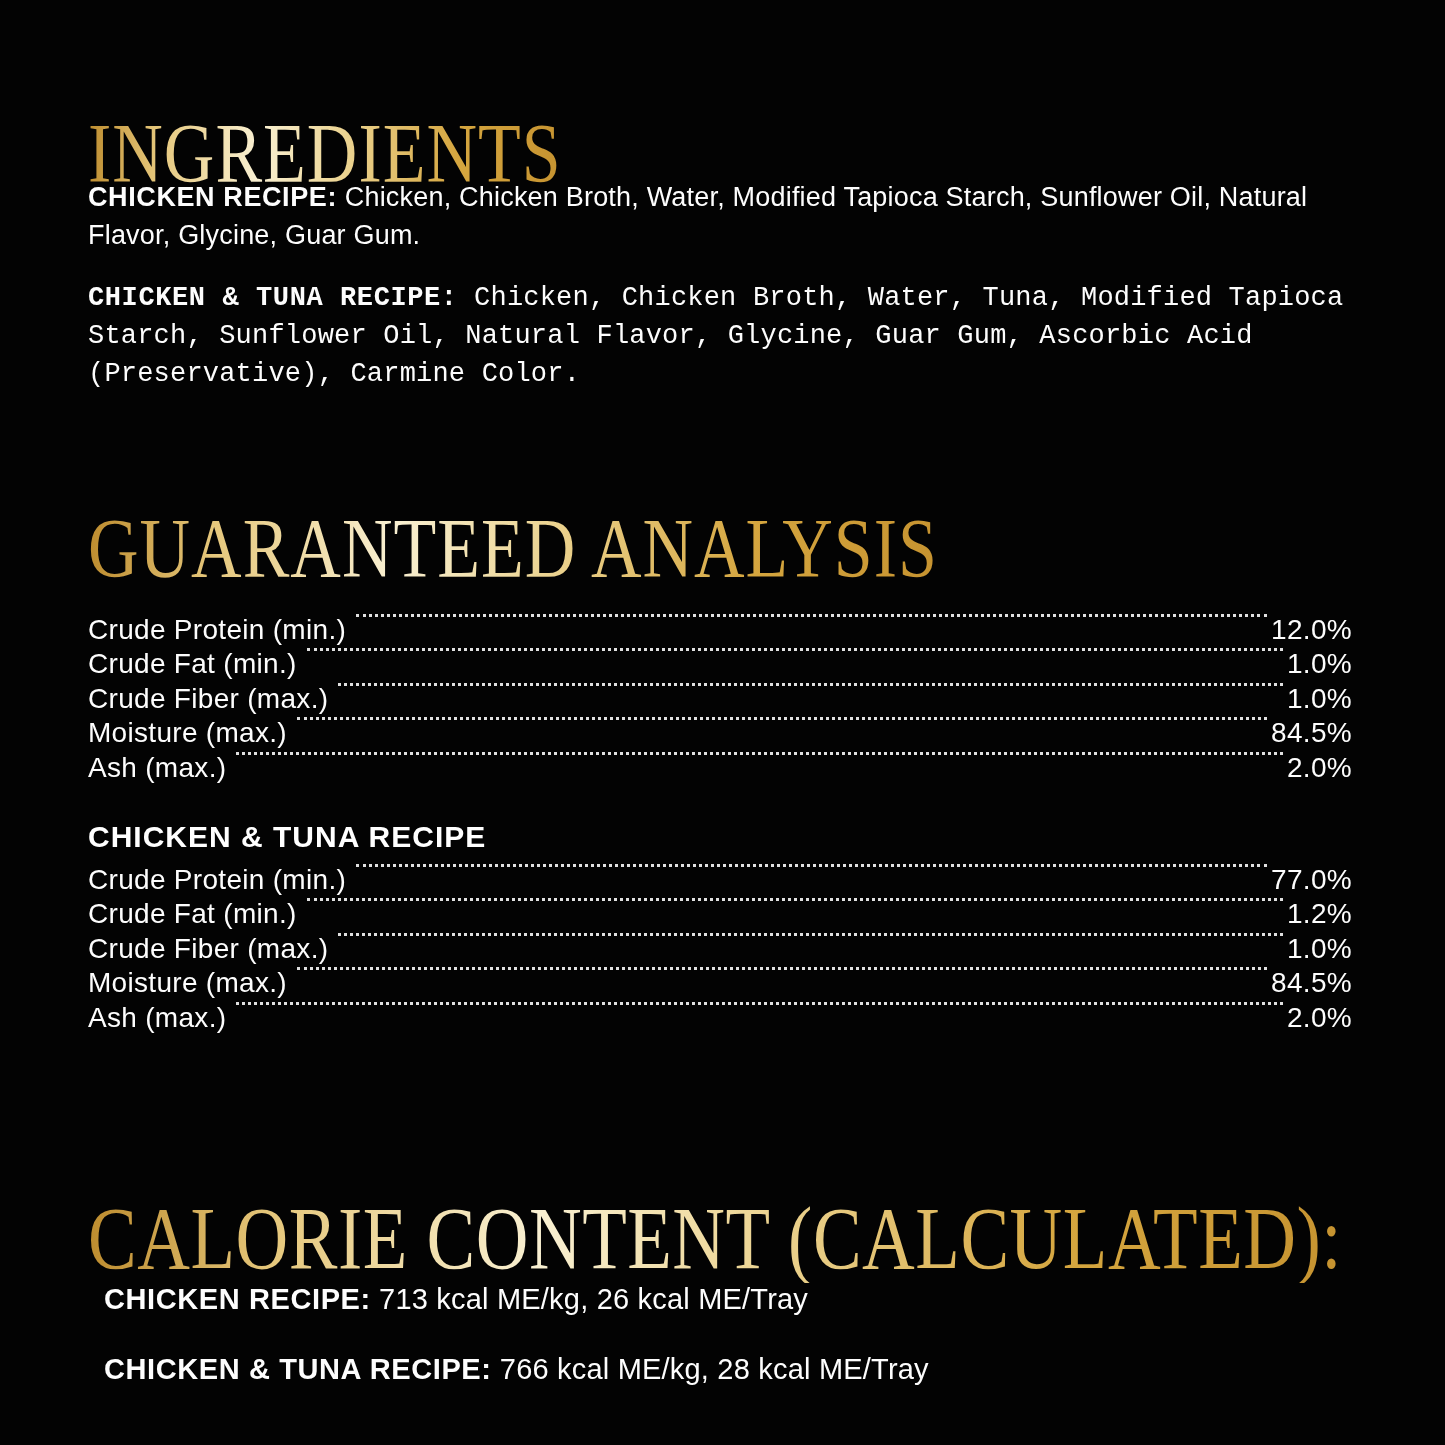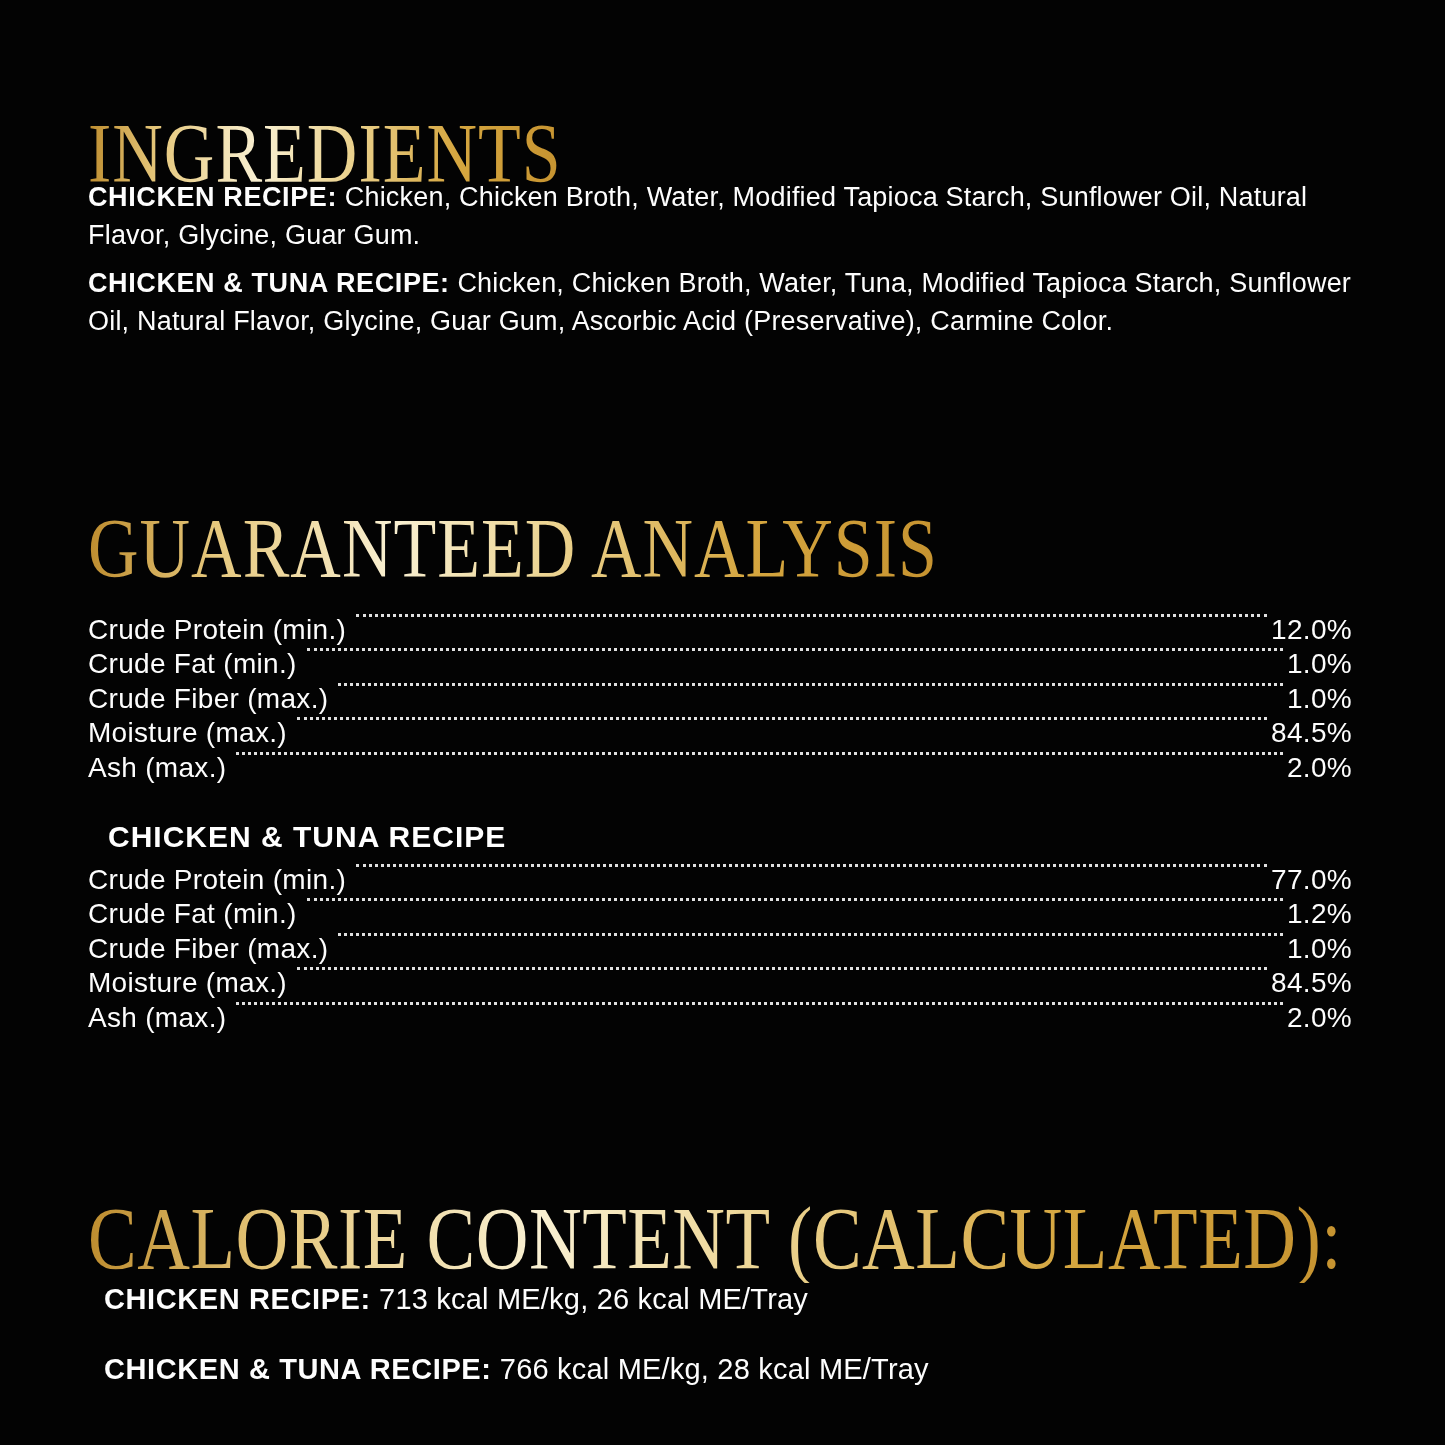--- a/index.html
+++ b/index.html
@@ -41,39 +41,39 @@
     position:absolute;
     left:88px;
     width:1272px;
     margin:0;
     font-size:27px;
     line-height:38px;
     letter-spacing:0.2px;
     color:#fdfdfd;
   }
   #ingredients-para-0 { top:178px; }
-  #ingredients-para-1 { top:264px; }
+  #ingredients-para-1 { top:279px;font-family:Liberation Mono, monospace; }
   .recipe-lead {
     font-weight:700;
     letter-spacing:0.6px;
   }
 
   
   .sub-heading {
     position:absolute;
     left:88px;
     margin:0;
     font-size:30px;
     font-weight:700;
     letter-spacing:1px;
     color:#ffffff;
     white-space:nowrap;
   }
   #analysis-subhead-0 { top:570px; }
-  #analysis-subhead-1 { top:820px;margin-left:20px; }
+  #analysis-subhead-1 { top:820px; }
 
   
   .ga-table {
     position:absolute;
     left:88px;
     width:1264px;
   }
   #ga-table-0 { top:614px; }
   #ga-table-1 { top:864px; }
   .ga-row {

